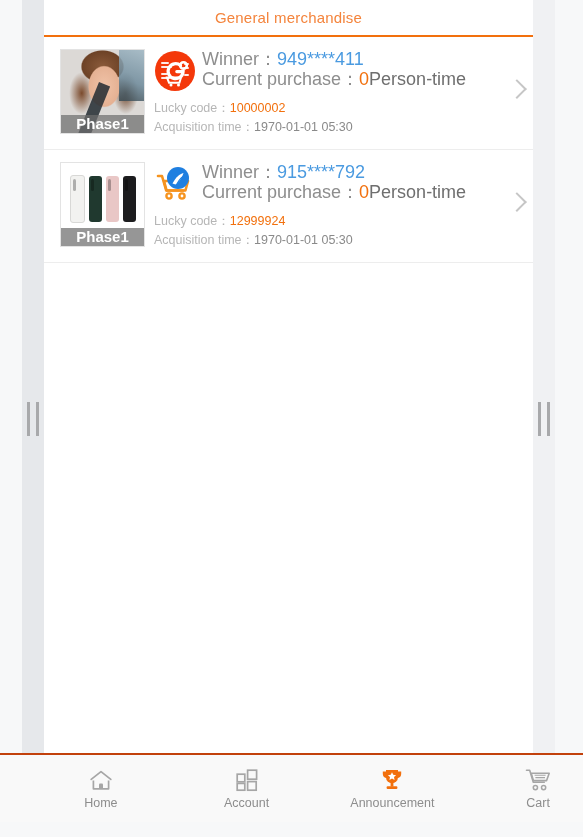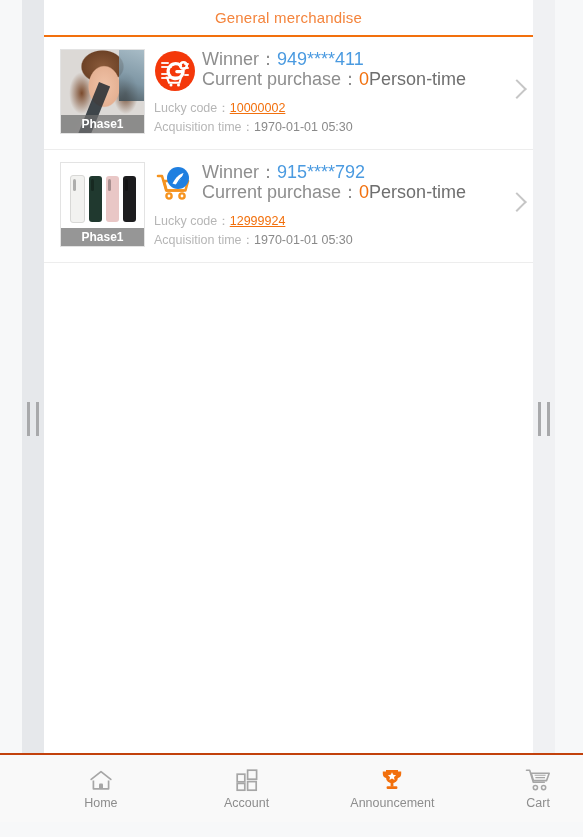--- a/index.html
+++ b/index.html
@@ -112,21 +112,21 @@
   .thumb .phase {
     position: absolute;
     left: 0;
     right: 0;
     bottom: 0;
     height: 18px;
     line-height: 18px;
     text-align: center;
     background: rgba(110,110,110,.72);
     color: #ffffff;
-    font-size: 12px;
+    font-size: 15px;
     font-weight: bold;
   }
 
   
   .art-person {
     position: absolute;
     inset: 0;
     background:
       radial-gradient(ellipse 26px 34px at 52% 44%, #f0c3a8 0%, #e5b193 58%, rgba(229,177,147,0) 62%),
       radial-gradient(ellipse 34px 26px at 50% 20%, #8a5a3a 0%, #6d4226 60%, rgba(109,66,38,0) 64%),
@@ -222,21 +222,21 @@
 
   .sub {
     margin-top: 7px;
   }
   .sub .line {
     font-size: 12.5px;
     line-height: 19px;
     color: #b6b6b6;
   }
   .sub .line .lbl { color: #b6b6b6; }
-  .sub .line .orange { color: #f2700d; text-decoration: underline; }
+  .sub .line .orange { color: #f2700d; }
   .sub .line .dark { color: #8a8a8a; }
 
   
   .chev {
     position: absolute;
     right: 14px;
     top: 50%;
     transform: translateY(-50%);
     width: 12px;
     height: 12px;

